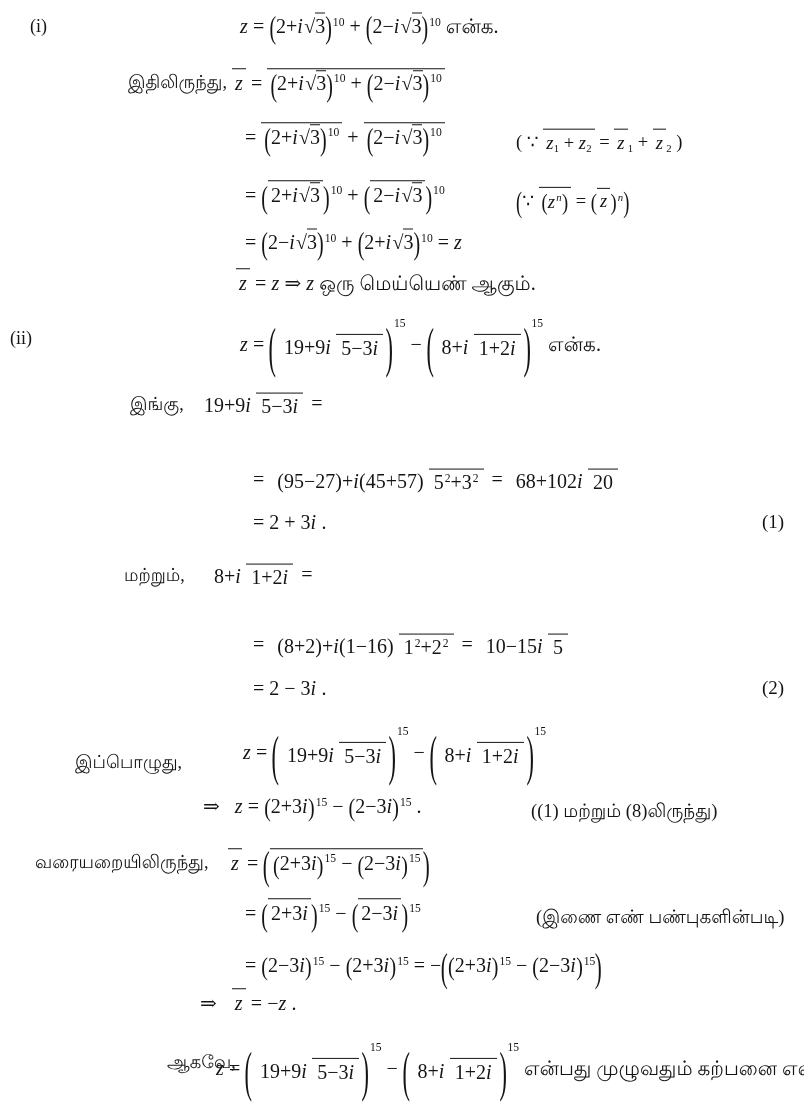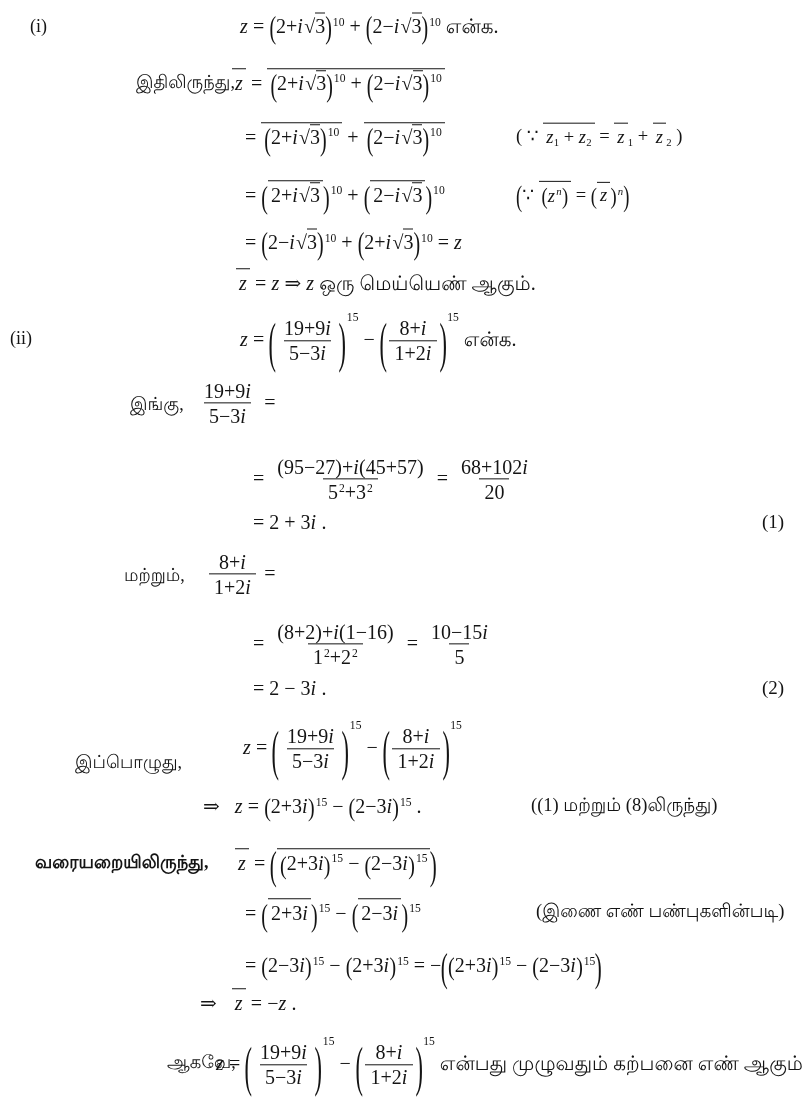--- a/index.html
+++ b/index.html
@@ -4,25 +4,25 @@
 <style>
   html,body{margin:0;padding:0;background:#ffffff;}
   #page{
     position:relative;width:804px;height:1120px;background:#ffffff;
     font-family:"Liberation Serif","DejaVu Serif",serif;color:#141414;
     font-size:20px;overflow:hidden;
   }
   .row{position:absolute;left:0;width:100%;height:0;}
   .row>span{position:absolute;top:0;transform:translateY(-50%);white-space:nowrap;line-height:1.25;}
   .lbl{font-size:18px;}
-  .cmt{font-size:18.5px;}
+  .cmt{font-size:18.5px;margin-top:6px;}
   .eqn{font-size:19px;}
   .math i{font-style:italic;letter-spacing:0.3px;}
   
-  .frac{display:inline-flex;flex-direction:column;align-items:center;vertical-align:middle;margin:0 3px;line-height:1.12;}
+  .frac{display:inline-flex;flex-direction:row;align-items:center;vertical-align:middle;margin:0 3px;line-height:1.12;}
   .fn{padding:0 5px 0;}
   .fd{border-top:1.4px solid #141414;padding:1.5px 5px 0;}
   
   .sup{font-size:58%;vertical-align:0.62em;margin-left:1px;letter-spacing:0;}
   .sup.hi{vertical-align:2.1em;}
   .sub{font-size:58%;vertical-align:-0.35em;}
   
   .ol{display:inline-block;border-top:1.4px solid #141414;padding:2.5px 3px 0;line-height:1.15;}
   
   .sqrt{margin-left:1px;}
@@ -36,21 +36,21 @@
 </style>
 </head>
 <body>
 
 <div id="page">
     <div class="row" style="top: 26px;">
       <span class="lbl" style="left: 30px;">(i)</span>
       <span class="math" style="left: 240px;"><i>z</i> = <span class="par p1">(</span>2+<i>i</i><span class="sqrt">√<span class="sr">3</span></span><span class="par p1">)</span><span class="sup">10</span> + <span class="par p1">(</span>2−<i>i</i><span class="sqrt">√<span class="sr">3</span></span><span class="par p1">)</span><span class="sup">10</span> என்க.</span>
     </div>
     <div class="row" style="top: 82px;">
-      <span class="lbl" style="left: 136px;">இதிலிருந்து,</span>
+      <span class="lbl" style="left: 128px;">இதிலிருந்து,</span>
       <span class="math" style="left: 232px;"><span class="ol"><i>z</i></span> = <span class="ol"><span class="par p1">(</span>2+<i>i</i><span class="sqrt">√<span class="sr">3</span></span><span class="par p1">)</span><span class="sup">10</span> + <span class="par p1">(</span>2−<i>i</i><span class="sqrt">√<span class="sr">3</span></span><span class="par p1">)</span><span class="sup">10</span></span></span>
     </div>
     <div class="row" style="top: 136px;">
       <span class="math" style="left: 245px;">= <span class="ol"><span class="par p1">(</span>2+<i>i</i><span class="sqrt">√<span class="sr">3</span></span><span class="par p1">)</span><span class="sup">10</span></span> + <span class="ol"><span class="par p1">(</span>2−<i>i</i><span class="sqrt">√<span class="sr">3</span></span><span class="par p1">)</span><span class="sup">10</span></span></span>
       <span class="cmt math" style="left: 516px;">( ∵ <span class="ol"><i>z</i><span class="sub">1</span> + <i>z</i><span class="sub">2</span></span> = <span class="ol"><i>z</i></span><span class="sub">1</span> + <span class="ol"><i>z</i></span><span class="sub">2</span> )</span>
     </div>
     <div class="row" style="top: 194px;">
       <span class="math" style="left: 245px;">= <span class="par p1">(</span><span class="ol">2+<i>i</i><span class="sqrt">√<span class="sr">3</span></span></span><span class="par p1">)</span><span class="sup">10</span> + <span class="par p1">(</span><span class="ol">2−<i>i</i><span class="sqrt">√<span class="sr">3</span></span></span><span class="par p1">)</span><span class="sup">10</span></span>
       <span class="cmt math" style="left: 516px;"><span class="par p1">(</span>∵ <span class="ol"><span class="par p0">(</span><i>z</i><span class="sup"><i>n</i></span><span class="par p0">)</span></span> = <span class="par p0">(</span><span class="ol"><i>z</i></span><span class="par p0">)</span><span class="sup"><i>n</i></span><span class="par p1">)</span></span>
     </div>
@@ -118,22 +118,22 @@
         </span><span class="par p3">)</span><span class="sup hi">15</span> − <span class="par p3">(</span><span class="frac">
           <span class="fn">8+<i>i</i></span>
           <span class="fd">1+2<i>i</i></span>
         </span><span class="par p3">)</span><span class="sup hi">15</span></span>
     </div>
     <div class="row" style="top: 806px;">
       <span class="math" style="left: 203px;">⇒ &nbsp; <i>z</i> = <span class="par p0">(</span>2+3<i>i</i><span class="par p0">)</span><span class="sup">15</span> − <span class="par p0">(</span>2−3<i>i</i><span class="par p0">)</span><span class="sup">15</span> .</span>
       <span class="cmt math" style="left: 531px;">((1) மற்றும் (8)லிருந்து)</span>
     </div>
     <div class="row" style="top: 862px;">
-      <span class="lbl" style="left: 35px; font-weight: bold;">வரையறையிலிருந்து,</span>
-      <span class="math" style="left: 235px;"><span class="ol"><i>z</i></span> = <span class="par p2">(</span><span class="ol"><span class="par p0">(</span>2+3<i>i</i><span class="par p0">)</span><span class="sup">15</span> − <span class="par p0">(</span>2−3<i>i</i><span class="par p0">)</span><span class="sup">15</span></span><span class="par p2">)</span></span>
+      <span class="lbl" style="left: 35px;">வரையறையிலிருந்து,</span>
+      <span class="math" style="left: 228px;"><span class="ol"><i>z</i></span> = <span class="par p2">(</span><span class="ol"><span class="par p0">(</span>2+3<i>i</i><span class="par p0">)</span><span class="sup">15</span> − <span class="par p0">(</span>2−3<i>i</i><span class="par p0">)</span><span class="sup">15</span></span><span class="par p2">)</span></span>
     </div>
     <div class="row" style="top: 912px;">
       <span class="math" style="left: 245px;">= <span class="par p1">(</span><span class="ol">2+3<i>i</i></span><span class="par p1">)</span><span class="sup">15</span> − <span class="par p1">(</span><span class="ol">2−3<i>i</i></span><span class="par p1">)</span><span class="sup">15</span></span>
       <span class="cmt math" style="left: 536px;">(இணை எண் பண்புகளின்படி)</span>
     </div>
     <div class="row" style="top: 965px;">
       <span class="math" style="left: 245px;">= <span class="par p0">(</span>2−3<i>i</i><span class="par p0">)</span><span class="sup">15</span> − <span class="par p0">(</span>2+3<i>i</i><span class="par p0">)</span><span class="sup">15</span> = −<span class="par p2">(</span><span class="par p0">(</span>2+3<i>i</i><span class="par p0">)</span><span class="sup">15</span> − <span class="par p0">(</span>2−3<i>i</i><span class="par p0">)</span><span class="sup">15</span><span class="par p2">)</span></span>
     </div>
     <div class="row" style="top: 1002px;">
       <span class="math" style="left: 200px;">⇒ &nbsp; <span class="ol"><i>z</i></span> = −<i>z</i> .</span>

